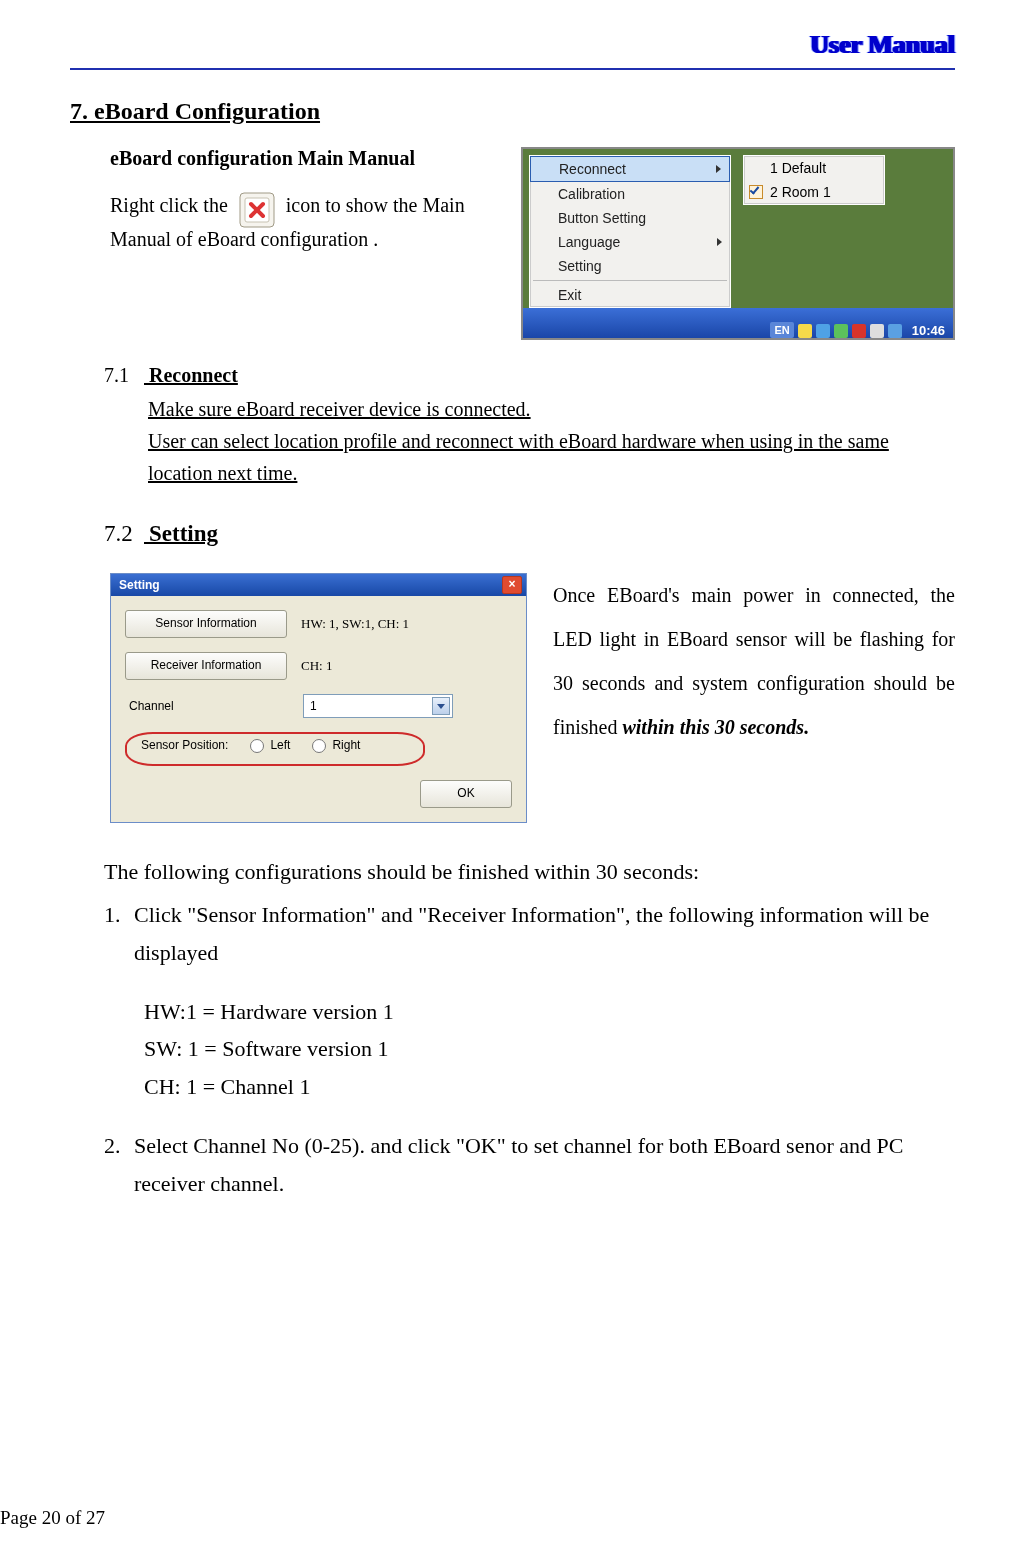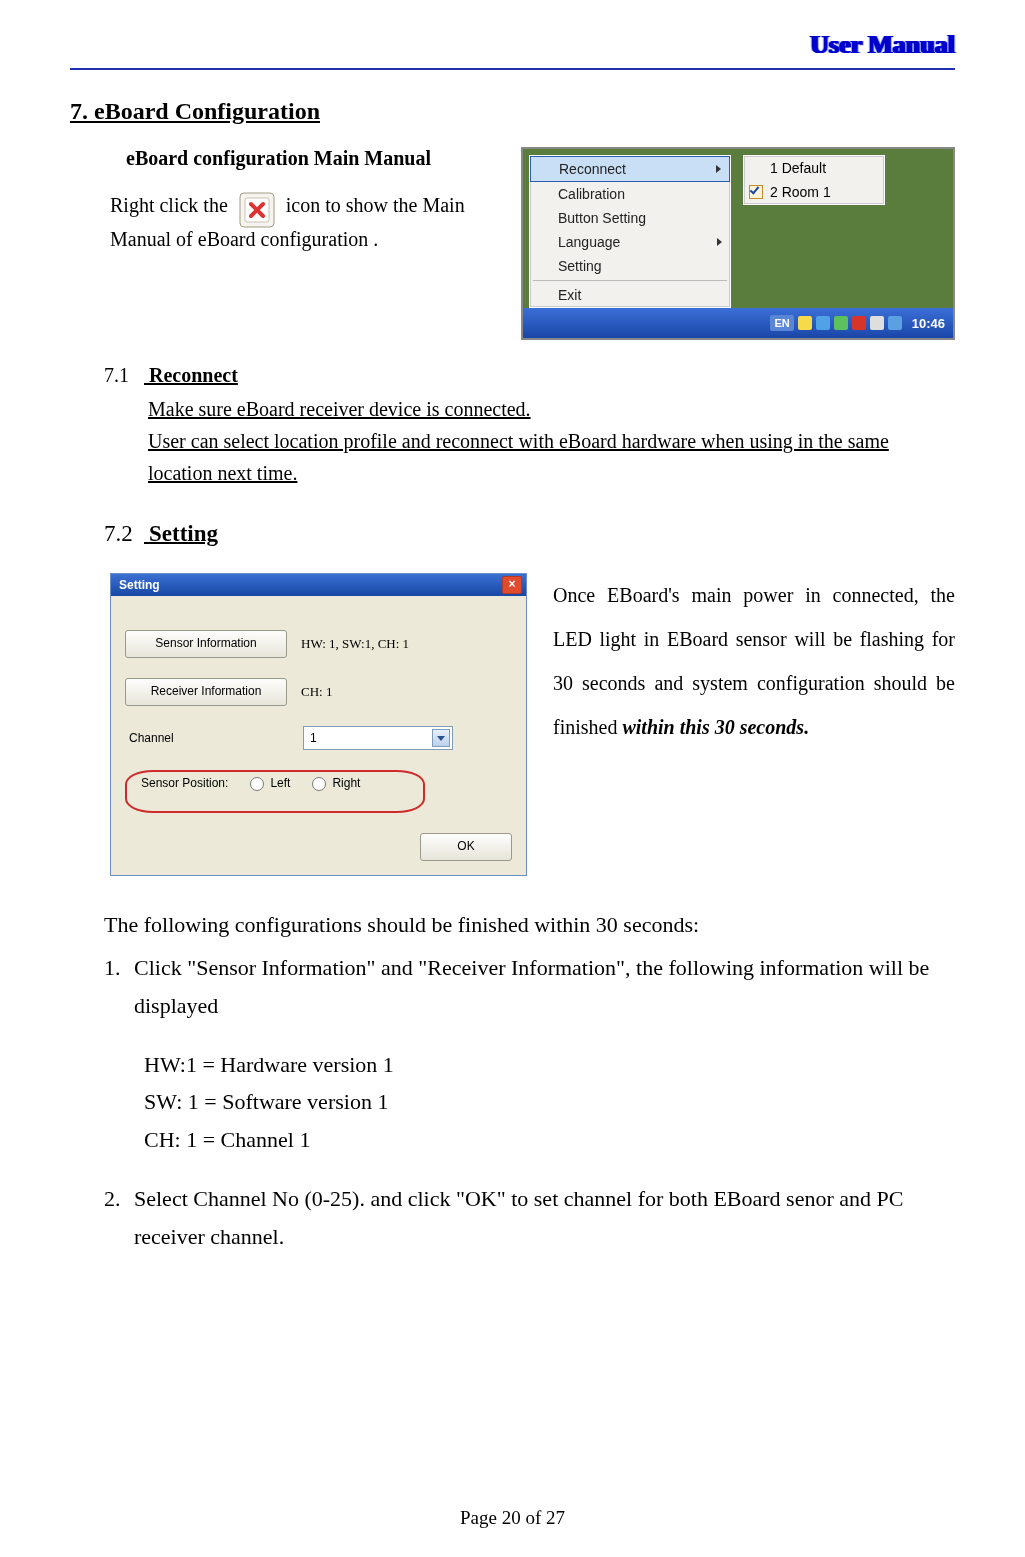--- a/index.html
+++ b/index.html
@@ -43,21 +43,21 @@
     gap: 20px;
     align-items: flex-start;
   }
   .intro-col {
     flex: 1;
     padding-left: 40px;
     font-size: 20px;
   }
   .intro-heading {
     font-weight: bold;
-    margin: 0 0 18px 16px;
+    margin: 0 0 18px 0;
   }
   .intro-text { line-height: 1.7; }
   .inline-icon {
     display: inline-block;
     width: 36px; height: 36px;
     vertical-align: middle;
     margin: 0 6px -6px 6px;
   }
   .fig-menu {
     width: 430px;
@@ -112,21 +112,21 @@
   .rightmenu .mi .tick::after {
     content: ""; position: absolute; left: 2px; top: -1px;
     width: 3px; height: 7px;
     border-right: 2px solid #1a4aa0;
     border-bottom: 2px solid #1a4aa0;
     transform: rotate(40deg);
   }
   .taskbar {
     height: 30px;
     background: linear-gradient(#3b6fd7, #1a46a8);
-    display: flex; align-items: center; justify-content: flex-end;
+    display: flex; align-items: flex-end; justify-content: flex-end;
     gap: 4px; padding: 0 8px;
     color: #fff; font-weight: bold;
   }
   .taskbar .lang {
     background: #5a86d8; padding: 2px 4px; border-radius: 2px; font-size: 11px;
   }
   .taskbar .ico { width: 14px; height: 14px; border-radius: 2px; }
   .taskbar .clk { font-size: 13px; margin-left: 6px; }
 
   .sub-block {
@@ -161,21 +161,21 @@
   }
   .closex {
     width: 18px; height: 16px;
     background: #e04b30;
     border: 1px solid #b63822;
     color: #fff; font-size: 12px; font-weight: bold;
     text-align: center; line-height: 14px;
     border-radius: 2px;
   }
   .setting-body { padding: 14px; position: relative; }
-  .srow { display: flex; align-items: center; margin-bottom: 14px; gap: 14px; margin-top: 20px; }
+  .srow { display: flex; align-items: center; margin-bottom: 14px; gap: 14px; }
   .sbtn {
     width: 160px; height: 26px;
     background: linear-gradient(#fdfdfc, #e7e5da);
     border: 1px solid #9a9a8a; border-radius: 3px;
     text-align: center; line-height: 24px;
   }
   .slabel-val { font-family: "Times New Roman", serif; font-size: 13px; }
   .chan-inp {
     width: 140px; height: 22px;
     background: #fff; border: 1px solid #7f9db9;
@@ -190,21 +190,21 @@
   }
   .chan-dd::after {
     content: ""; width: 0; height: 0;
     border-left: 4px solid transparent;
     border-right: 4px solid transparent;
     border-top: 5px solid #2b4f8f;
   }
   .circled {
     border: 2px solid #ce2b2b;
     border-radius: 28px / 14px;
-    padding: 4px 14px 20px 14px;
+    padding: 4px 14px 11px 14px;
     display: flex; align-items: center; gap: 22px;
     width: 300px;
     box-sizing: border-box;
   }
   .radio {
     width: 12px; height: 12px; border-radius: 50%;
     border: 1px solid #777; background: #fff; display: inline-block;
     margin-right: 6px; vertical-align: middle;
   }
   .okbtn {
@@ -229,21 +229,21 @@
   }
   .ol-item { display: flex; margin-top: 6px; }
   .ol-item .num { width: 30px; }
   .ol-item .txt { flex: 1; }
   .defs { margin: 22px 0 22px 40px; }
 
   .footer {
     position: absolute;
     bottom: 28px;
     left: 0; right: 0;
-    text-align: center;
+    text-align: left;
     font-size: 19px;
   }
 </style>
 </head>
 <body>
 
 <div class="page">
 
   <div class="header-title">User Manual</div>
   <hr class="rule">

